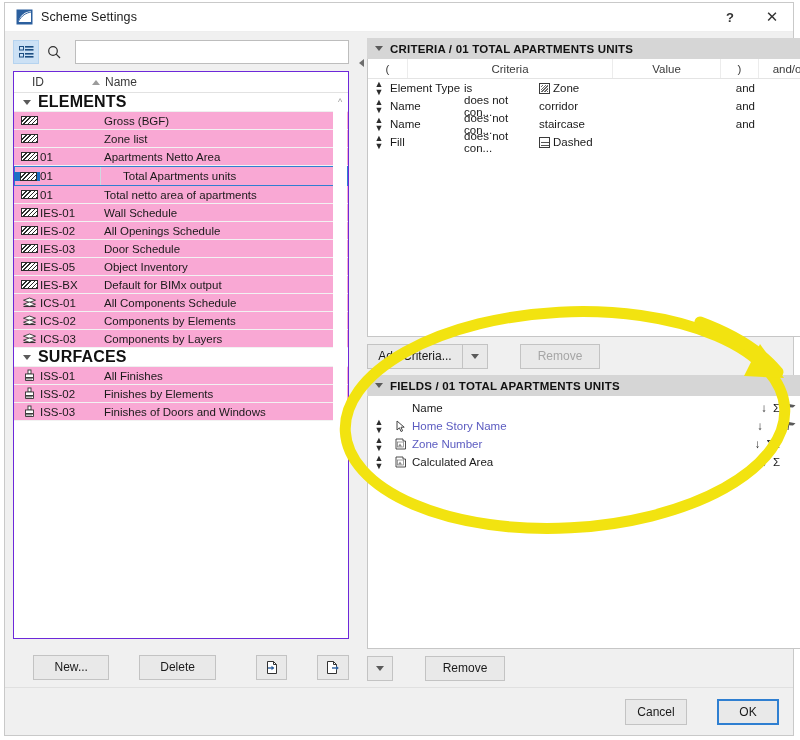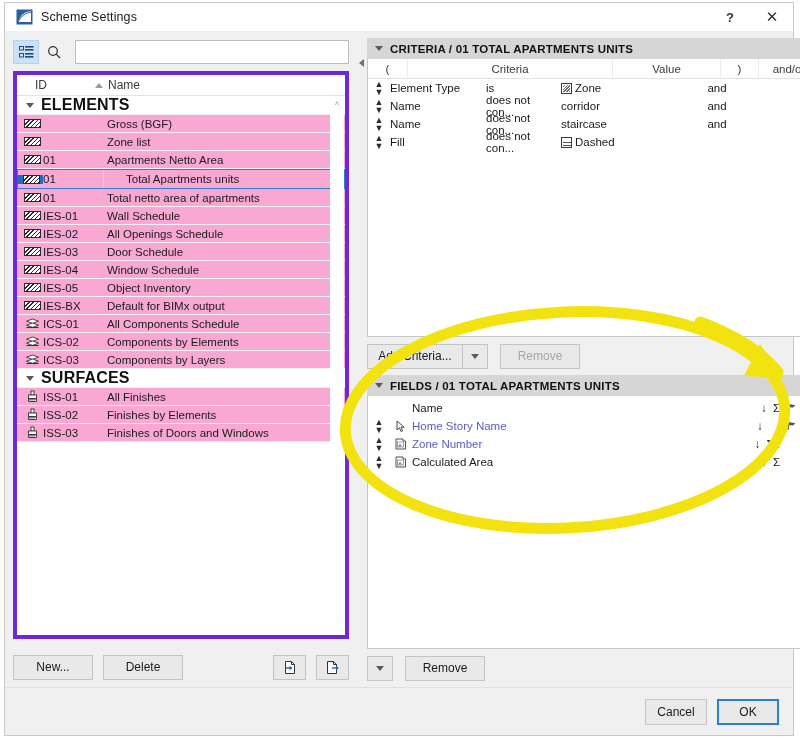--- a/index.html
+++ b/index.html
@@ -59,21 +59,21 @@
   .ic-btn.active { background:#cce1f5; border:1px solid #b5d3ef; }
   .search-input {
     flex:1 1 auto; height:24px; margin-left:6px;
     border:1px solid #bdbdbd; background:#fff;
     font-family:"Liberation Sans", sans-serif; font-size:12px;
     padding:0 5px; outline:none; color:#1a1a1a;
   }
 
   .list-box {
     flex:1 1 auto;
-    border:4px solid #6d28d9;
+    border:1px solid #6d28d9;
     background:#ffffff;
     display:flex; flex-direction:column;
     overflow:hidden;
     position:relative;
     margin-bottom:8px;
   }
   .col-head {
     height:21px; flex:0 0 21px;
     display:flex; align-items:center;
     background:#ffffff;
@@ -127,20 +127,21 @@
     background:#ffffff;
   }
   .sc-arrow { height:16px; display:flex; align-items:center; justify-content:center; color:#9a9a9a; font-size:9px; }
 
   .left-buttons { height:40px; flex:0 0 40px; display:flex; align-items:center; gap:10px; }
   .btn {
     background:#e9e9e9; border:1px solid #c3c3c3;
     font-family:"Liberation Sans", sans-serif; font-size:12px; color:#1a1a1a;
     height:25px; display:flex; align-items:center; justify-content:center;
     cursor:default;
+    margin-left:20px;
   }
   .btn.w80 { width:80px; }
   .btn.icon-btn { width:33px; }
   .lb-spacer { flex:1 1 auto; }
 
   
   .divider {
     width:10px; flex:0 0 10px;
     position:relative; background:#f0f0f0;
   }
@@ -179,24 +180,24 @@
   .gh.c-crit  { width:205px; }
   .gh.c-val   { width:108px; }
   .gh.c-paren2{ width:38px; }
   .gh.c-andor { width:60px; border-right:none;}
 
   .crow {
     height:18px; display:flex; align-items:center;
     font-size:11.5px; color:#1a1a1a;
   }
   .crow .handle { width:22px; display:flex; justify-content:center; color:#2c2c2c; font-size:9px; line-height:8px; }
-  .crow .f-name { width:96px; }
+  .crow .f-name { width:74px; }
   .crow .f-op   { width:75px; }
   .crow .f-val  { width:120px; display:flex; align-items:center; gap:3px;}
-  .crow .f-and  { width:72px; text-align:center; }
+  .crow .f-and  { width:72px; text-align:right;margin-left:24px; }
 
   .mini-ico { width:11px;height:11px;border:1px solid #3a3a3a; display:inline-block; position:relative; background:#fff;}
   .mini-ico.zone::after{
     content:""; position:absolute; left:1px; top:1px; right:1px; bottom:1px;
     background:repeating-linear-gradient(-45deg,#6a6a6a 0 1px,#fff 1px 2px);
   }
   .mini-ico.dashed::after{
     content:""; position:absolute; left:1px; top:4px; width:8px; height:1px;
     background:#555; box-shadow:0 3px 0 #555;
   }
@@ -340,27 +341,20 @@
               </span>
               <span class="id">IES-02</span>
               <span class="nm">All Openings Schedule</span>
             </div>
             <div class="item-row">
               <span class="ico">
                 <span class="hatch"></span>
               </span>
               <span class="id">IES-03</span>
               <span class="nm">Door Schedule</span>
-            </div>
-            <div class="item-row">
-              <span class="ico">
-                <span class="hatch"></span>
-              </span>
-              <span class="id">IES-04</span>
-              <span class="nm">Window Schedule</span>
             </div>
             <div class="item-row">
               <span class="ico">
                 <span class="hatch"></span>
               </span>
               <span class="id">IES-05</span>
               <span class="nm">Object Inventory</span>
             </div>
             <div class="item-row">
               <span class="ico">

